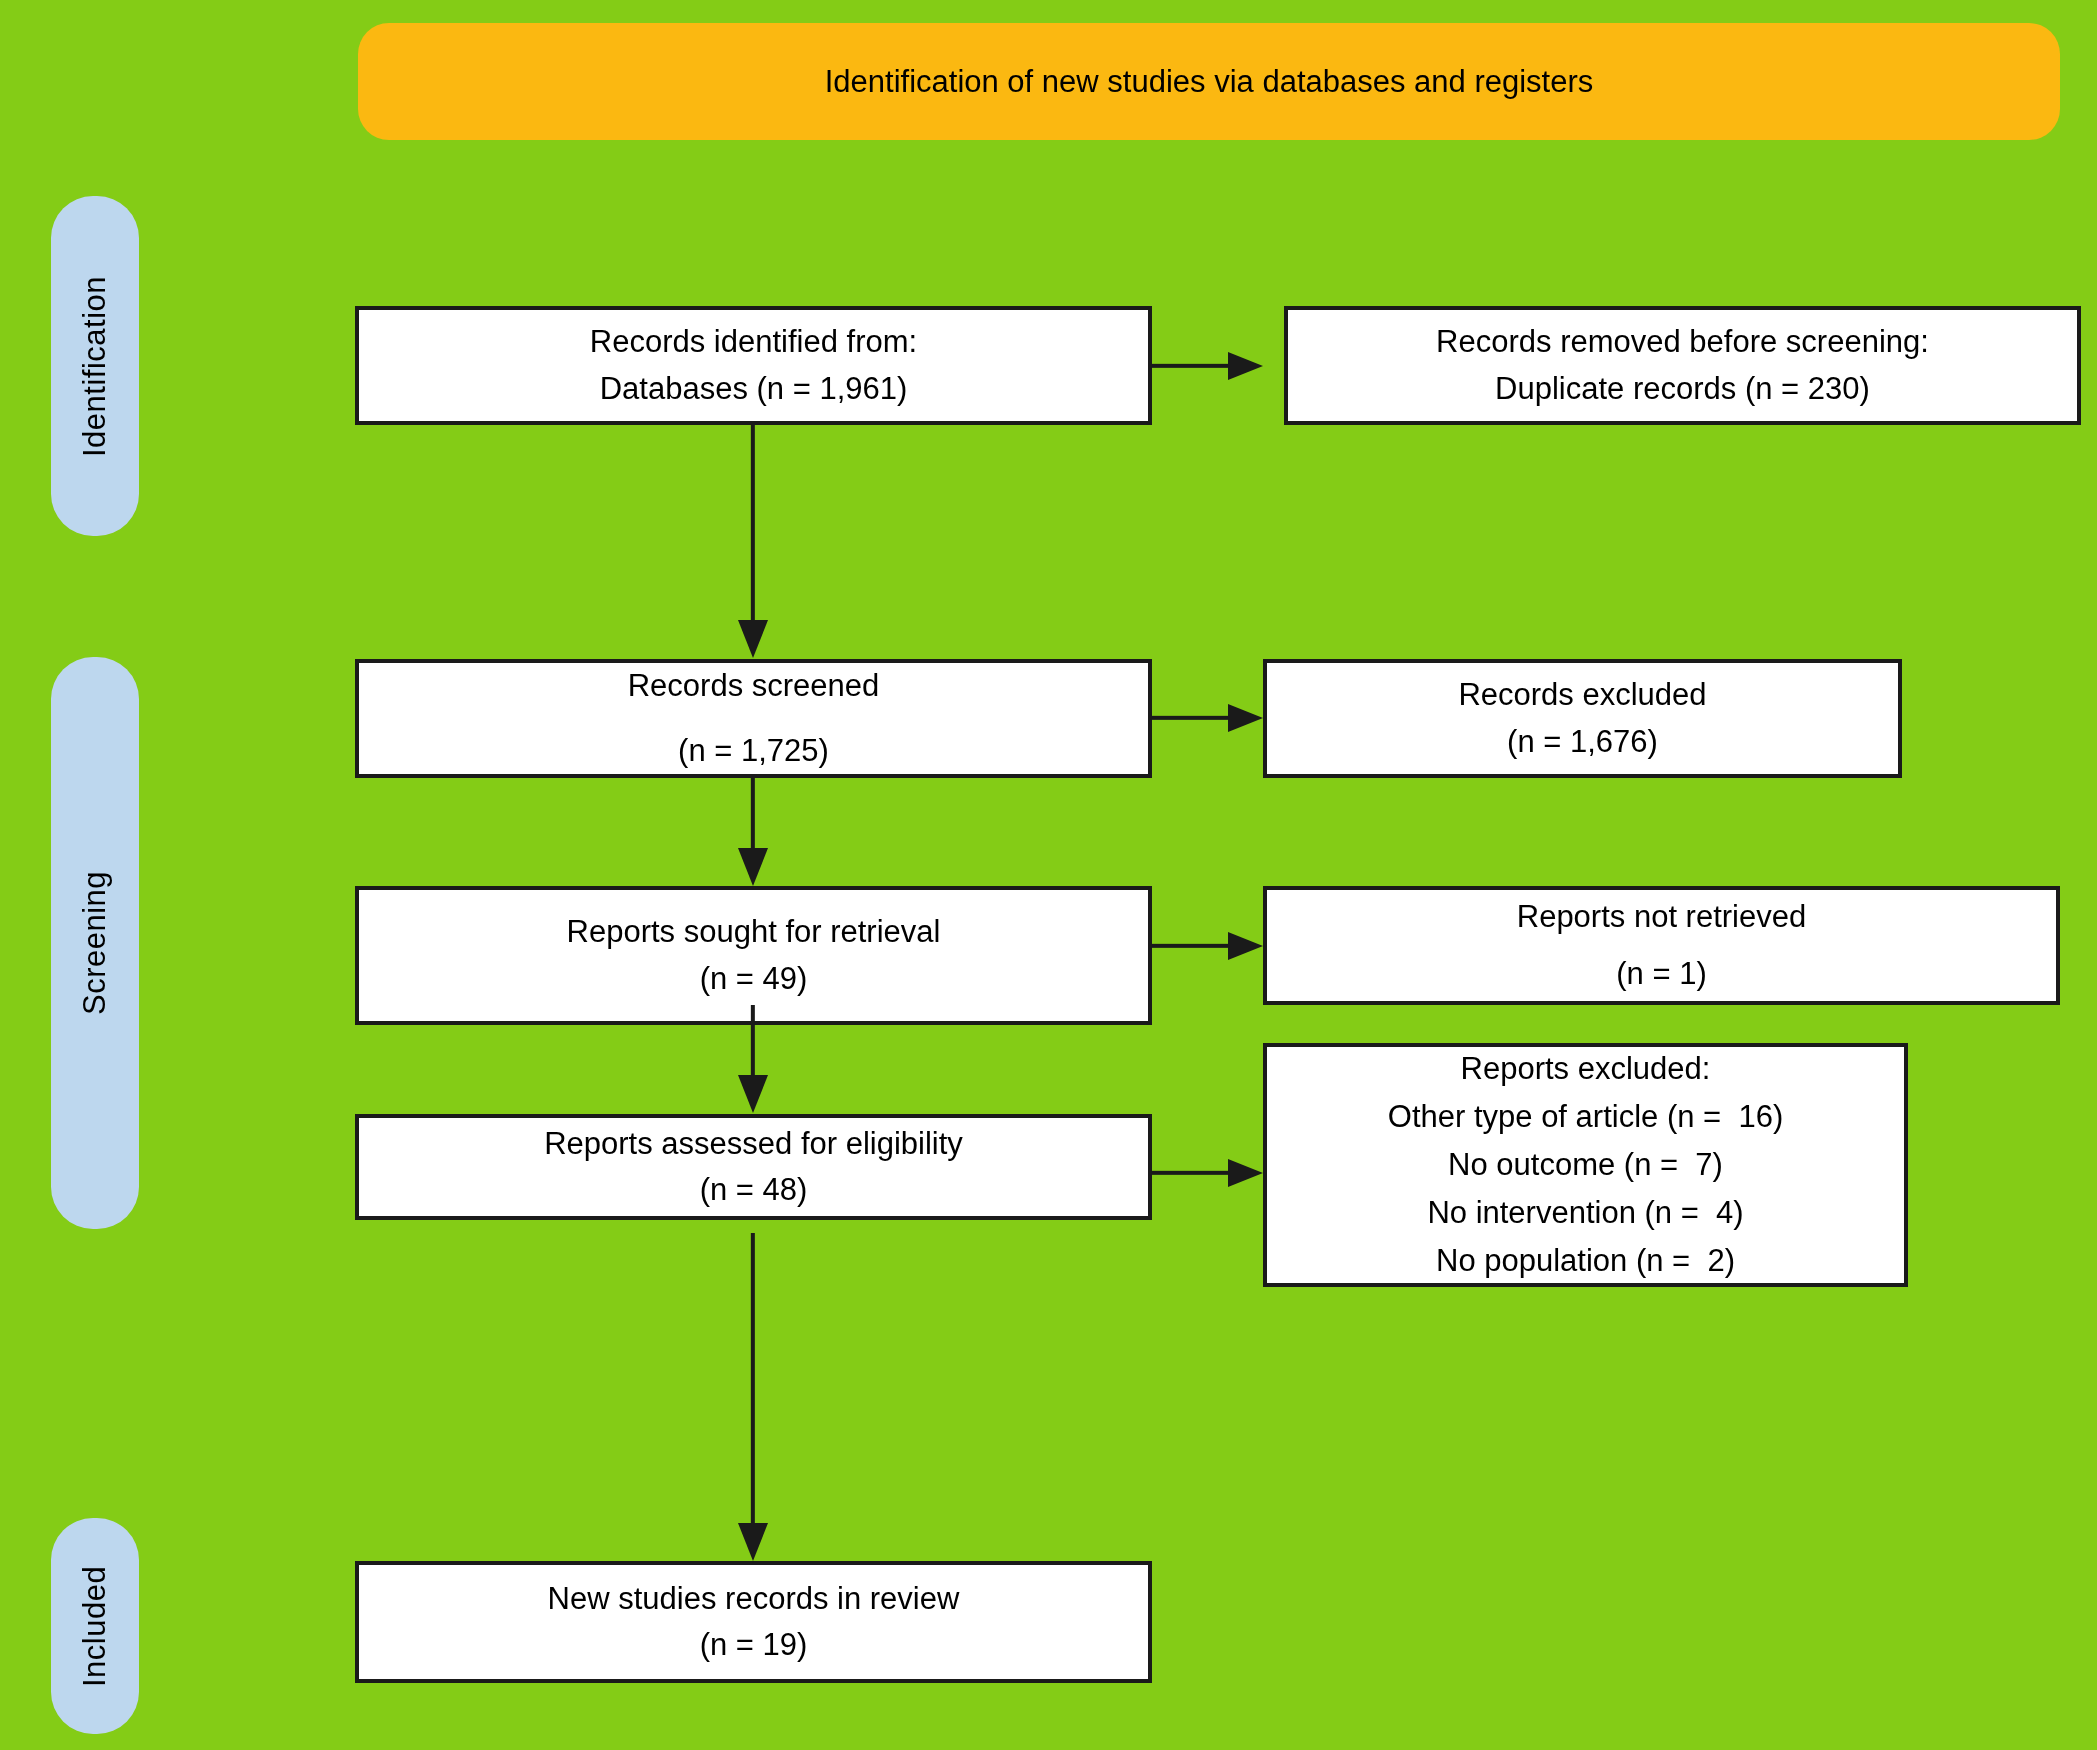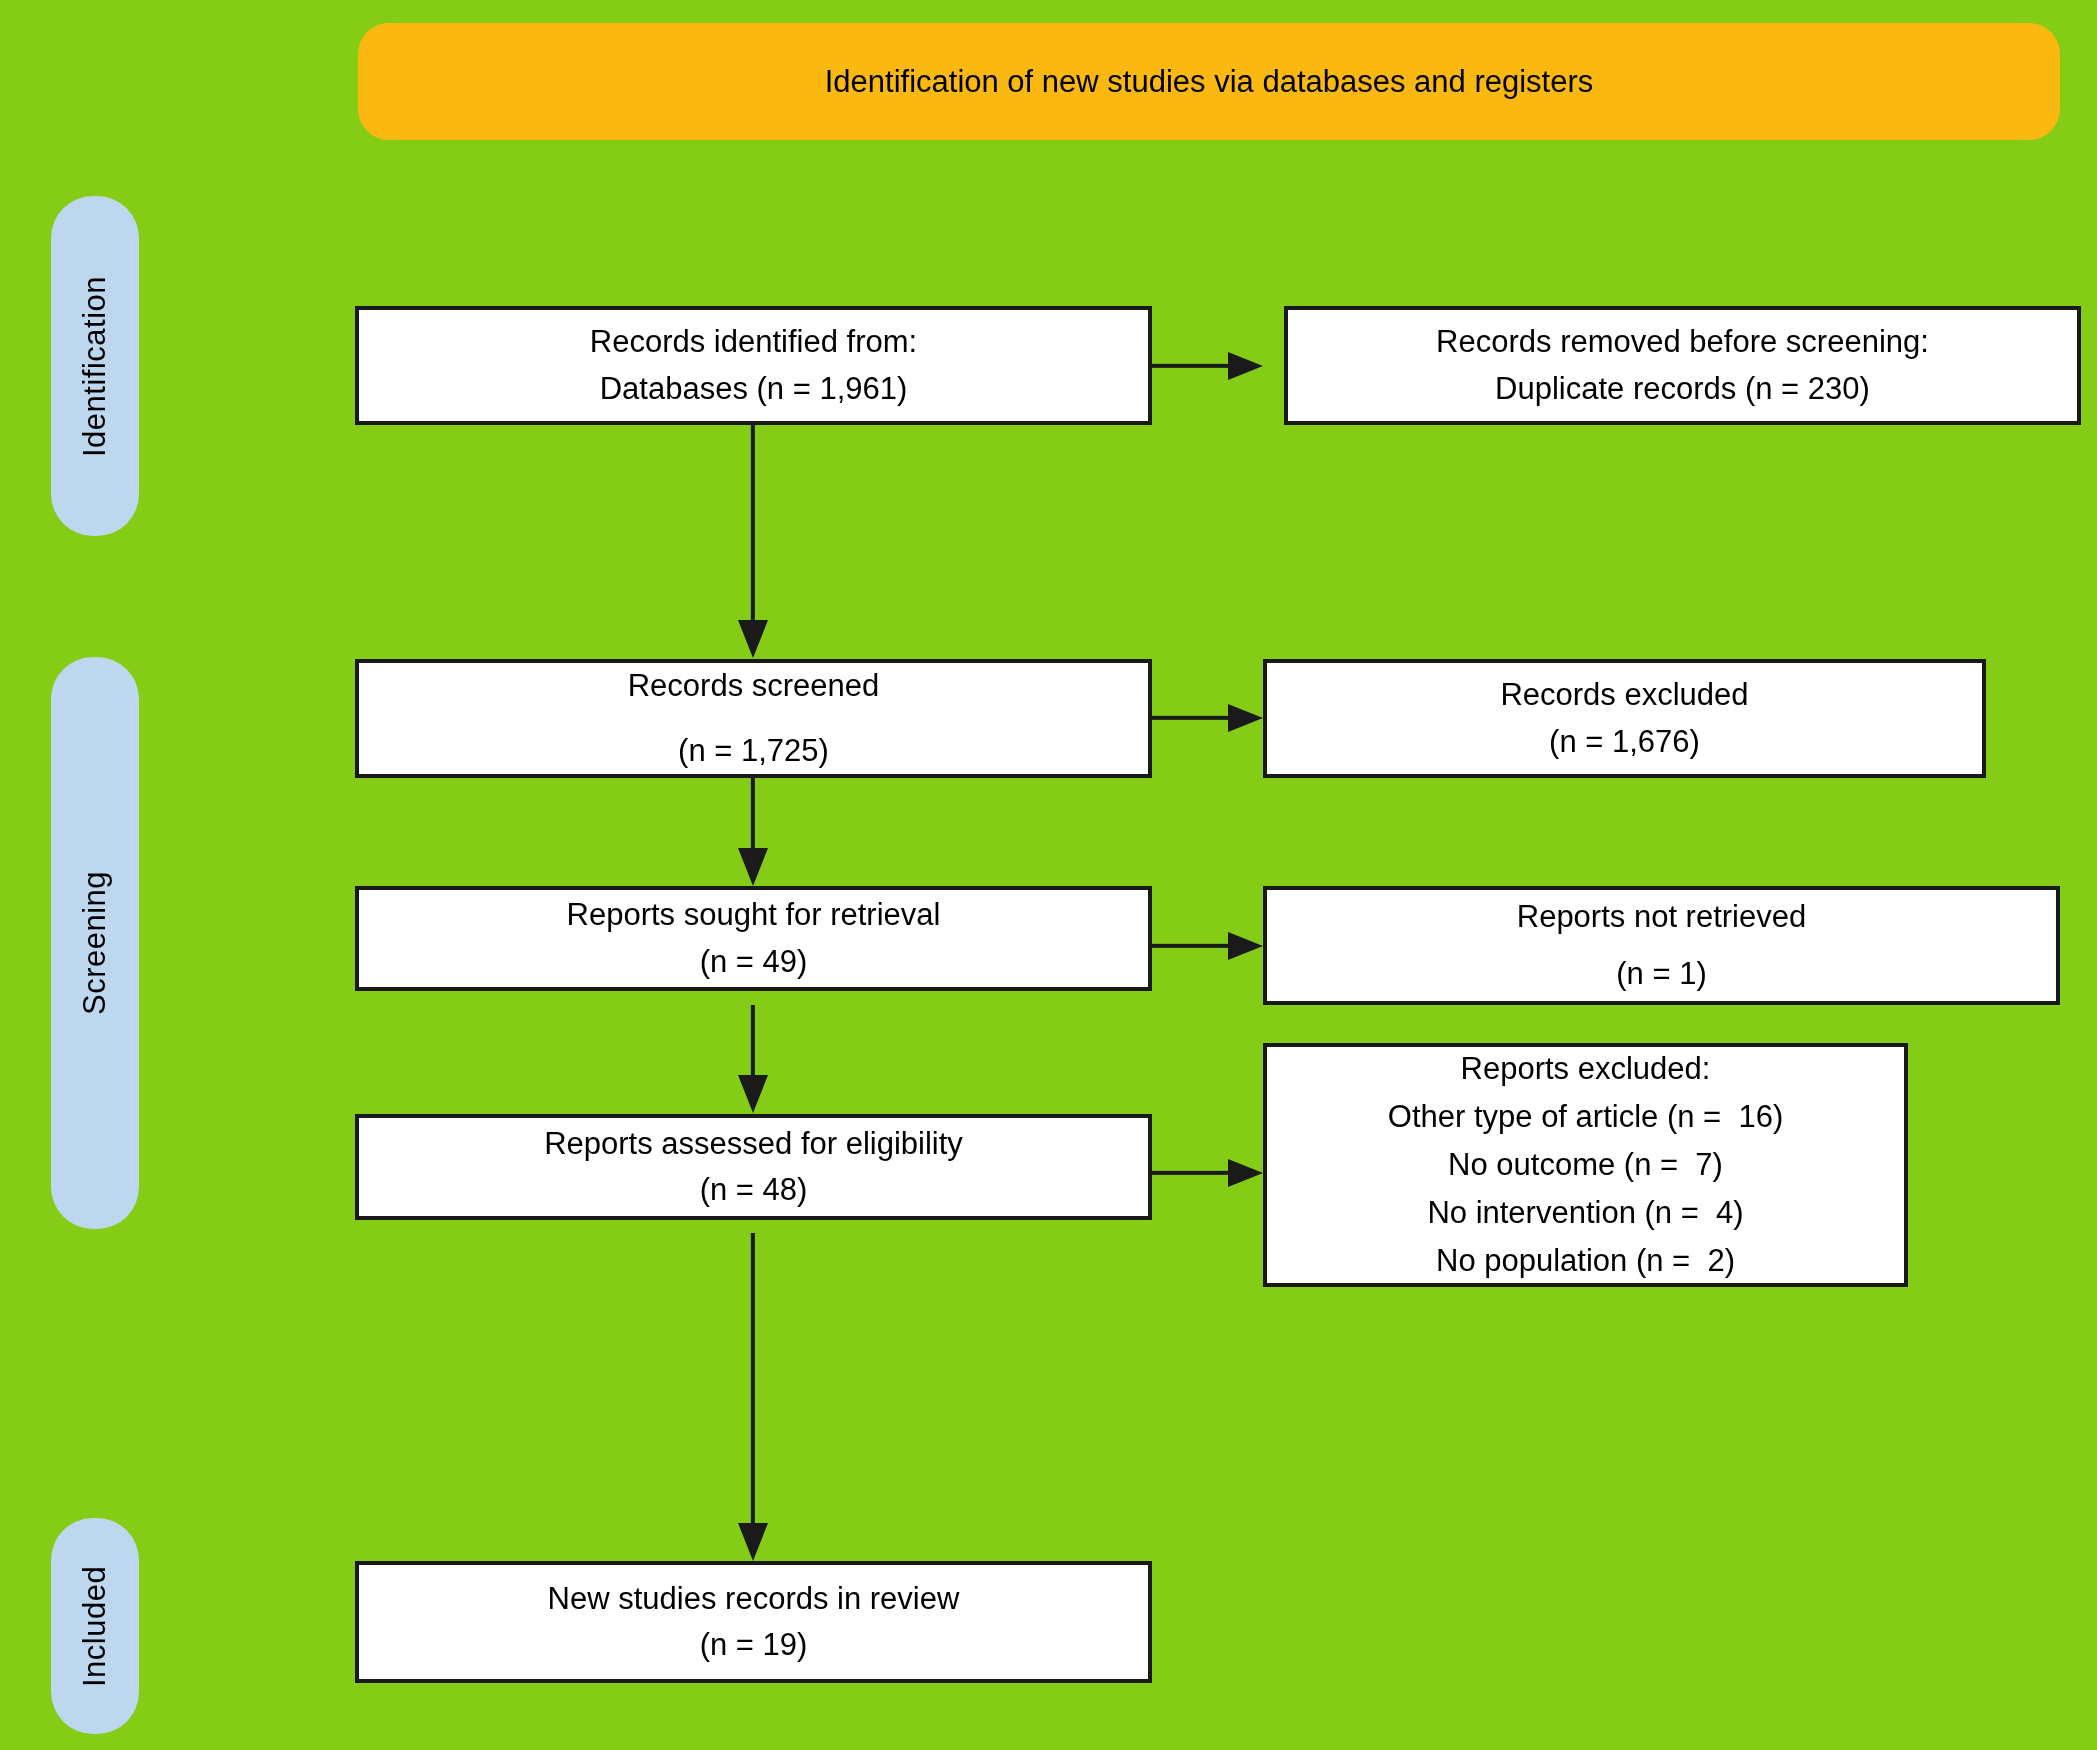--- a/index.html
+++ b/index.html
@@ -48,25 +48,25 @@
     background: #ffffff;
     border: 4.9px solid #1a1a1a;
     display: flex; flex-direction: column;
     align-items: center; justify-content: center;
     text-align: center;
     font-size: 31px;
     line-height: 1.5;
   }
   .main-1 { left: 355px;  top: 306px;  width: 797px; height: 119px; }
   .main-2 { left: 355px;  top: 659px; width: 797px; height: 119px; justify-content: space-between; }
-  .main-3 { left: 355px;  top: 886px; width: 797px; height: 105px; }
+  .main-3 { left: 355px;  top: 886px; width: 797px; height: 139px; }
   .main-4 { left: 355px;  top: 1114px; width: 797px; height: 106px; }
   .main-5 { left: 355px;  top: 1561px; width: 797px; height: 122px; }
   .side-1 { left: 1263px; top: 306px;  width: 797px; height: 119px; margin-left: 21px; }
-  .side-2 { left: 1263px; top: 659px; width: 723px; height: 119px; }
+  .side-2 { left: 1263px; top: 659px; width: 639px; height: 119px; }
   .side-3 { left: 1263px; top: 886px; width: 797px; height: 119px; gap: 10px; }
   .side-4 { left: 1263px; top: 1043px; width: 645px; height: 244px; line-height: 1.55; text-align: right; }
 
   
   .varrow { position: absolute; width: 30px; }
   .varrow .shaft {
     position: absolute; left: 50%; transform: translateX(-50%);
     top: 0; width: 4.3px; height: calc(100% - 36px);
     background: #1a1a1a;
   }

